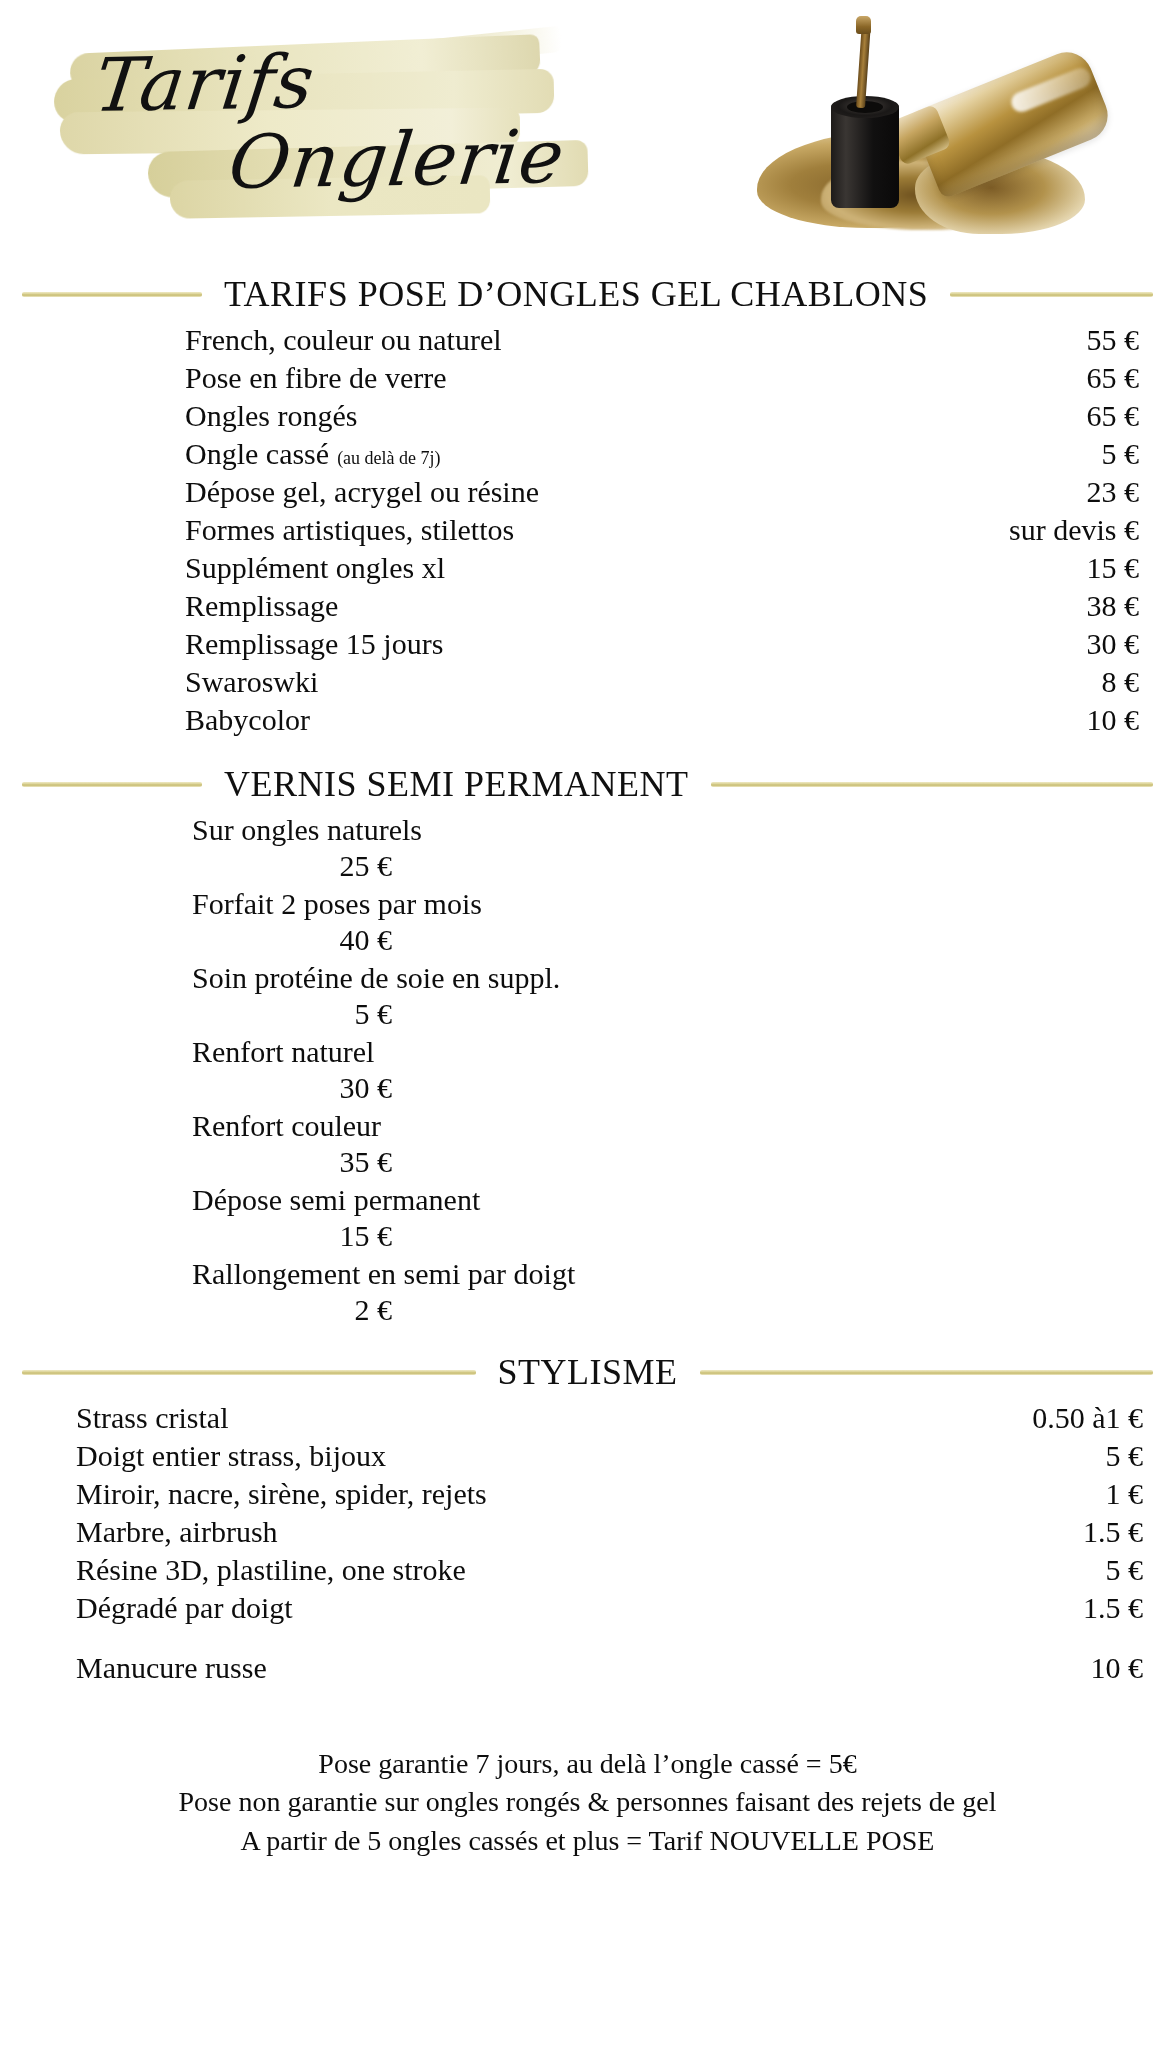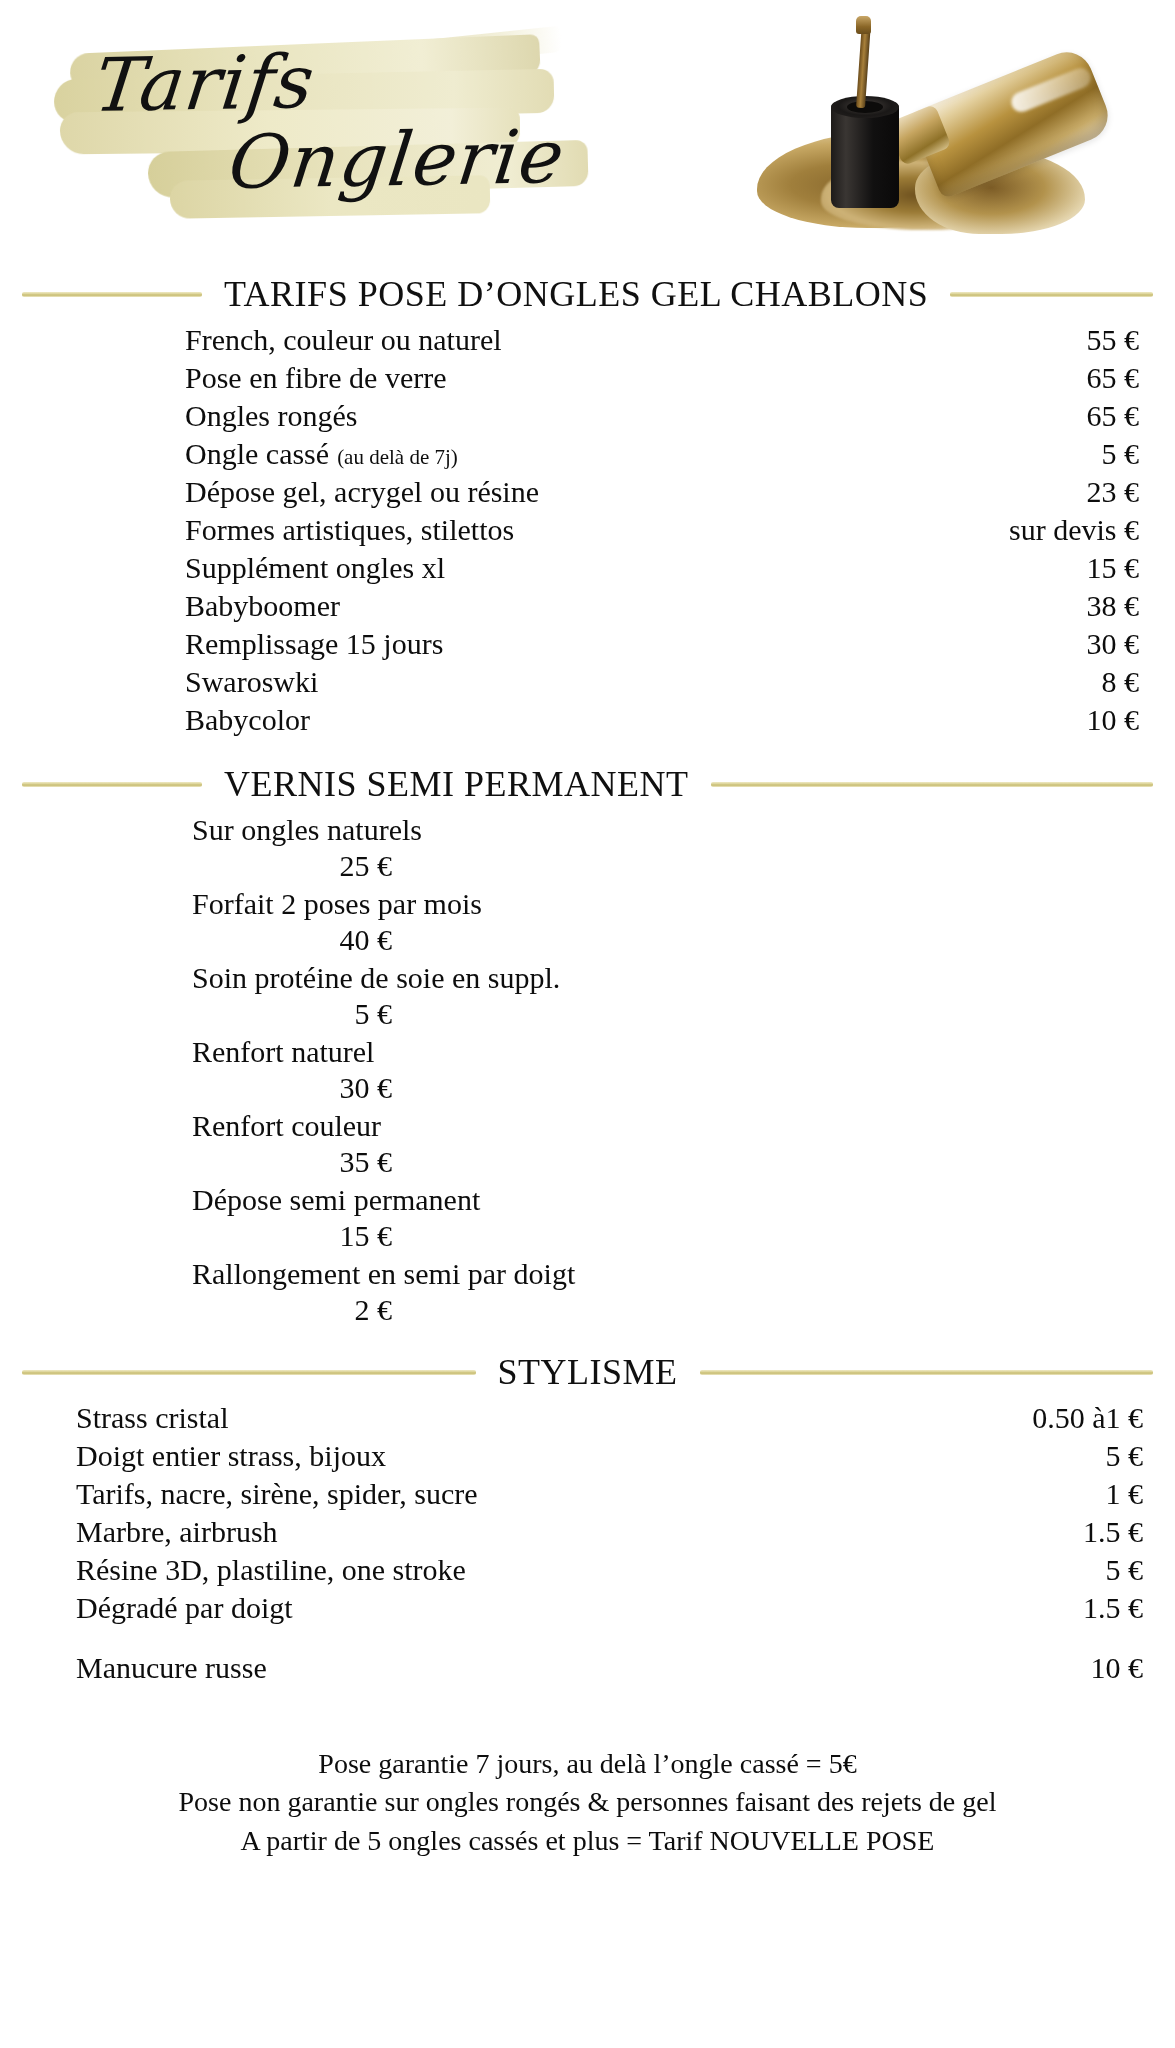--- a/index.html
+++ b/index.html
@@ -216,21 +216,21 @@
   .price-row {
     display: flex;
     align-items: baseline;
     font-size: 30px;
     line-height: 1.20;
     padding: 1px 0;
   }
   .label { white-space: nowrap; }
   .dots  { flex: 1 1 auto; }
   .price { white-space: nowrap; text-align: right; }
-  .note-sm { font-size: 21px; }
+  .note-sm { font-size: 18px; }
 
   
   .sec1 .price-row { padding-left: 185px; }
   .sec1 .price { width: 230px; padding-right: 36px; }
 
   .sec2 .price-row { padding-left: 192px; flex-direction: column; }
   .sec2 .price { width: 232px; padding-right: 32px; }
 
   .sec3 .price-row { padding-left: 76px; }
   .sec3 .price { width: 235px; padding-right: 32px; }
@@ -322,21 +322,21 @@
         <span class="label">Formes artistiques, stilettos</span>
         <span class="dots"></span>
         <span class="price">sur devis €</span>
       </li>
       <li class="price-row">
         <span class="label">Supplément ongles xl</span>
         <span class="dots"></span>
         <span class="price">15 €</span>
       </li>
       <li class="price-row">
-        <span class="label">Babyboomer</span>
+        <span class="label">Remplissage</span>
         <span class="dots"></span>
         <span class="price">38 €</span>
       </li>
       <li class="price-row">
         <span class="label">Remplissage 15 jours</span>
         <span class="dots"></span>
         <span class="price">30 €</span>
       </li>
       <li class="price-row">
         <span class="label">Swaroswki</span>
@@ -407,21 +407,21 @@
         <span class="label">Strass cristal</span>
         <span class="dots"></span>
         <span class="price">0.50 à1 €</span>
       </li>
       <li class="price-row">
         <span class="label">Doigt entier strass, bijoux</span>
         <span class="dots"></span>
         <span class="price">5 €</span>
       </li>
       <li class="price-row">
-        <span class="label">Tarifs, nacre, sirène, spider, sucre</span>
+        <span class="label">Miroir, nacre, sirène, spider, rejets</span>
         <span class="dots"></span>
         <span class="price">1 €</span>
       </li>
       <li class="price-row">
         <span class="label">Marbre, airbrush</span>
         <span class="dots"></span>
         <span class="price">1.5 €</span>
       </li>
       <li class="price-row">
         <span class="label">Résine 3D, plastiline, one stroke</span>

